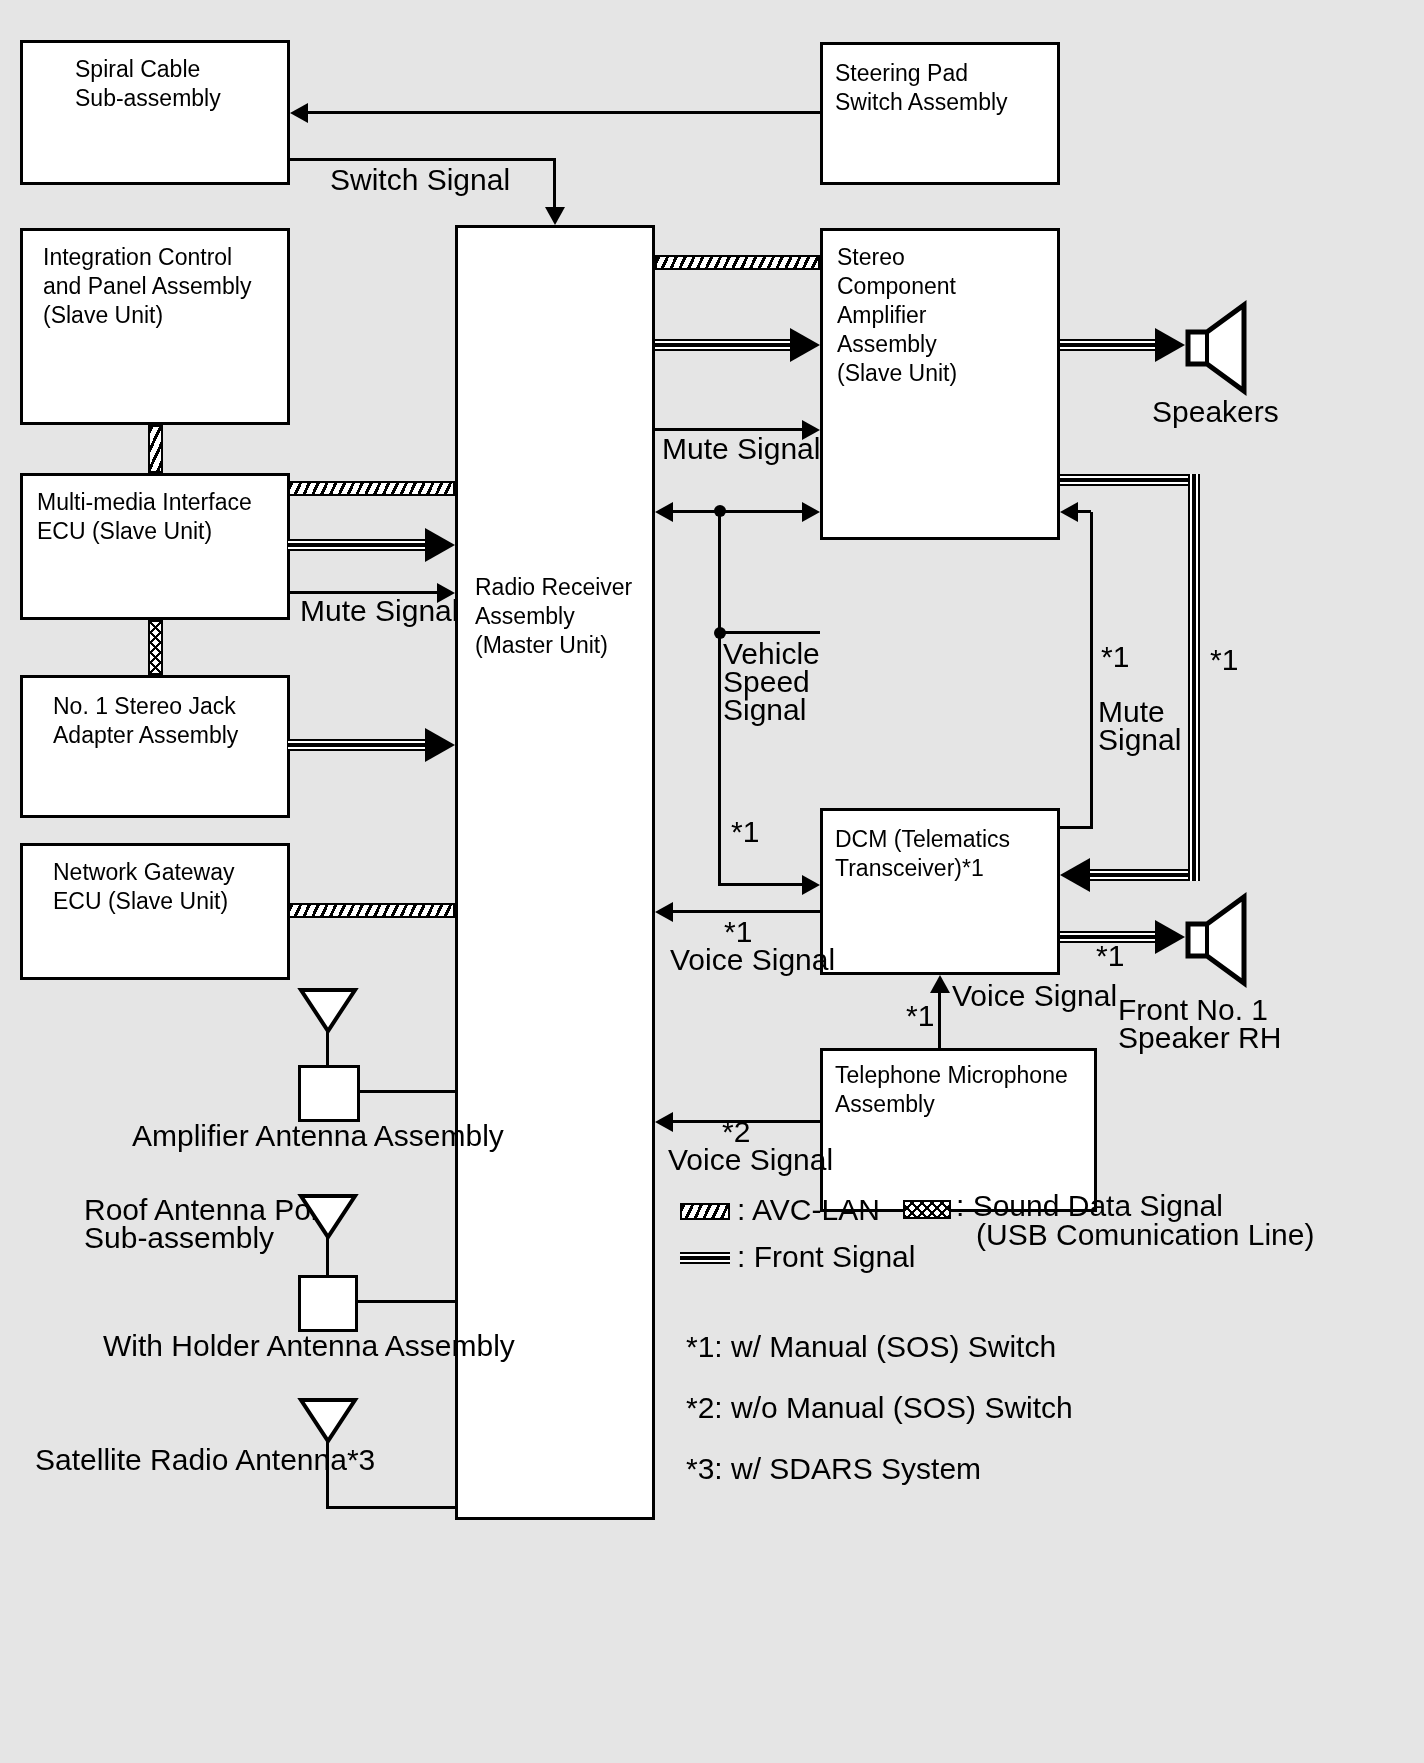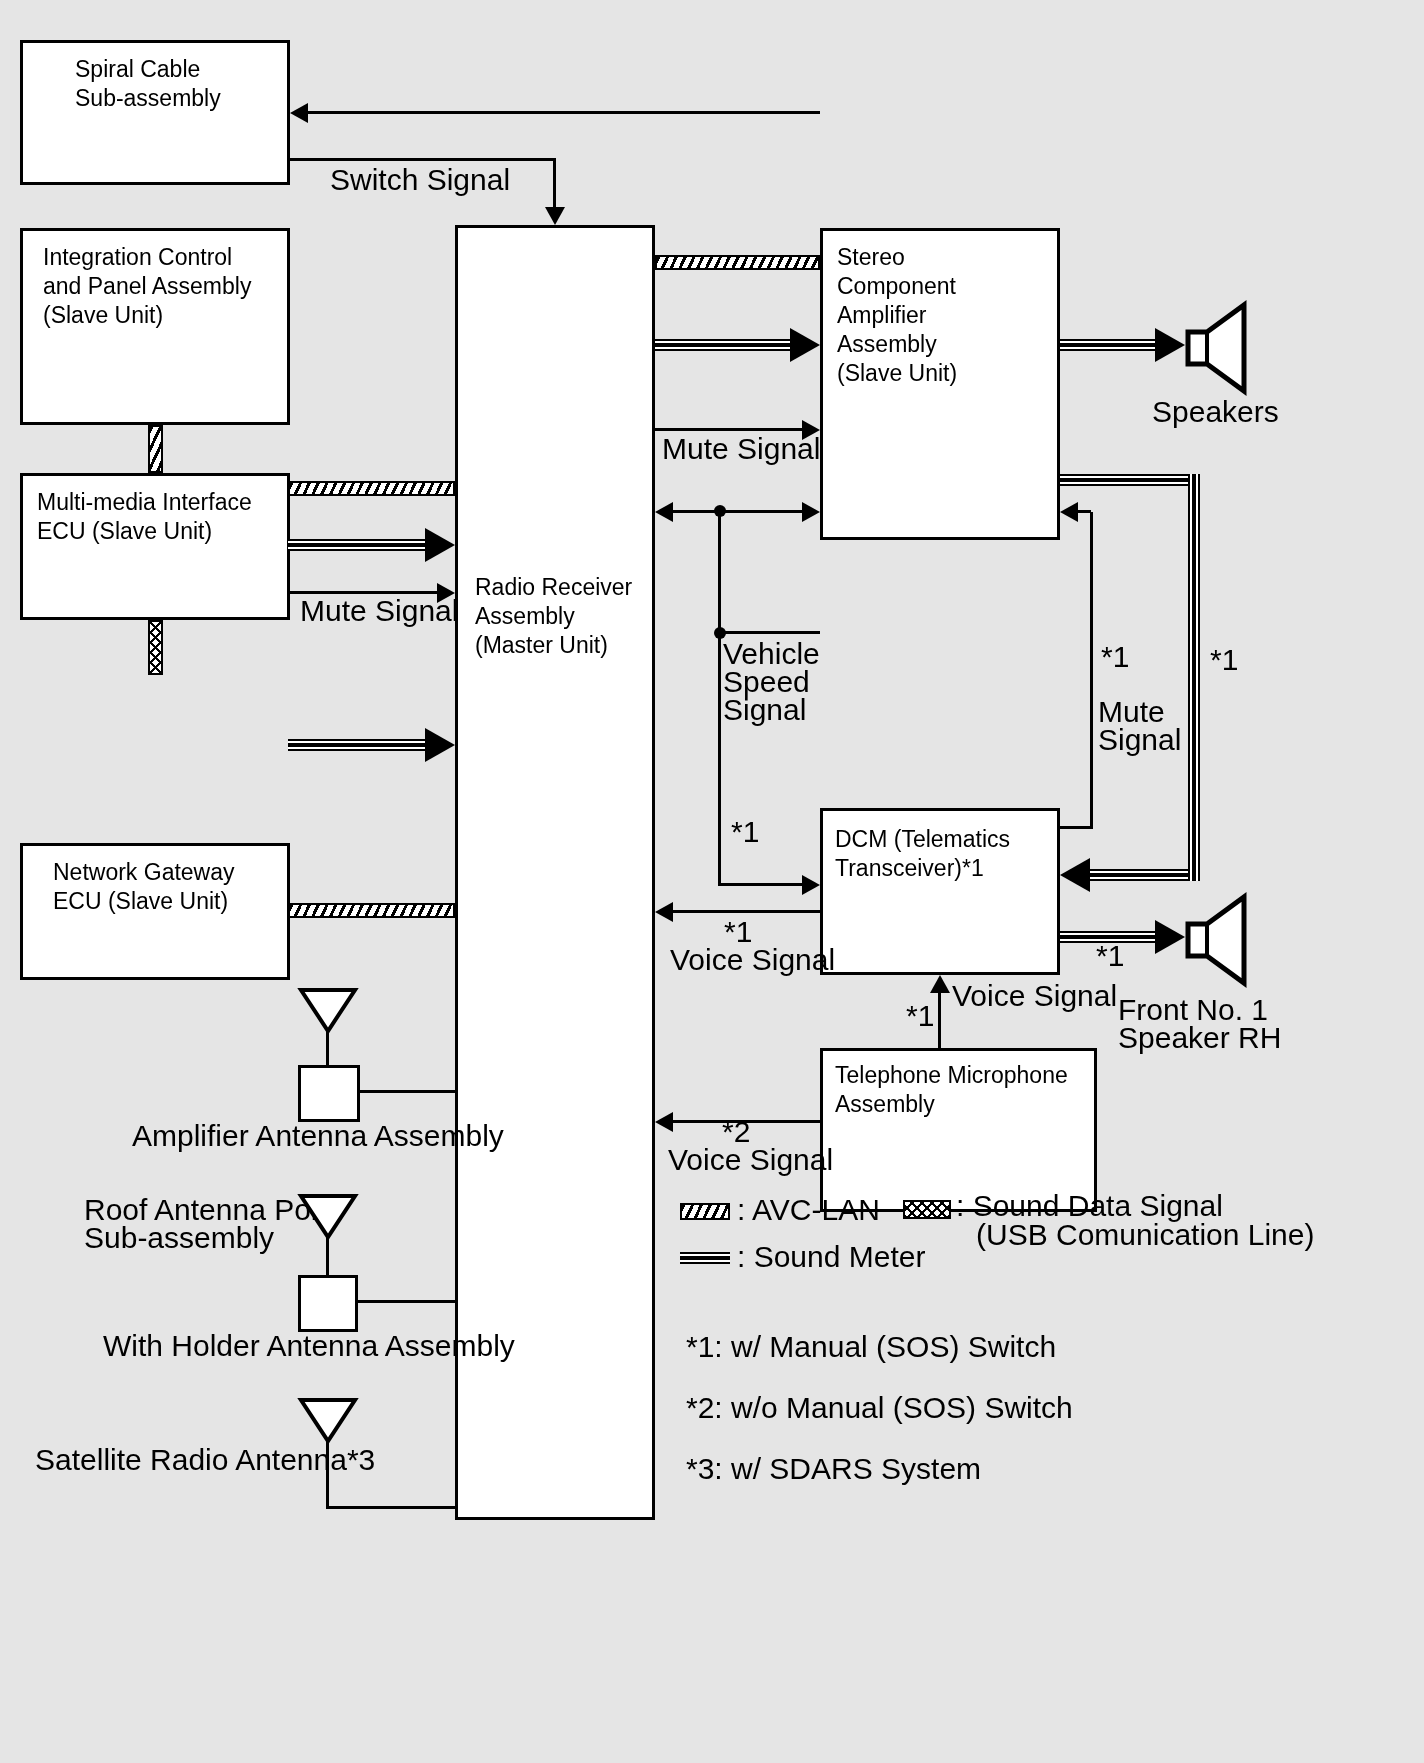--- a/index.html
+++ b/index.html
@@ -44,28 +44,32 @@
   .icon { position:absolute; }
 </style>
 </head>
 <body>
 
 <div class="canvas">
 
   <div class="box" style="left:20px;top:40px;width:270px;height:145px;padding:12px 8px 0 52px;">Spiral Cable
 Sub-assembly</div>
 
+  <div class="box" style="left:820px;top:42px;width:240px;height:143px;padding:14px 8px 0 12px;">Steering Pad
+Switch Assembly</div>
 
   <div class="box" style="left:20px;top:228px;width:270px;height:197px;padding:12px 8px 0 20px;">Integration Control
 and Panel Assembly
 (Slave Unit)</div>
 
   <div class="box" style="left:20px;top:473px;width:270px;height:147px;padding:12px 8px 0 14px;">Multi-media Interface
 ECU (Slave Unit)</div>
 
+  <div class="box" style="left:20px;top:675px;width:270px;height:143px;padding:14px 8px 0 30px;">No. 1 Stereo Jack
+Adapter Assembly</div>
 
   <div class="box" style="left:20px;top:843px;width:270px;height:137px;padding:12px 8px 0 30px;">Network Gateway
 ECU (Slave Unit)</div>
 
   <div class="box" style="left:455px;top:225px;width:200px;height:1295px;">
     <span class="inner-lbl" style="left:17px;top:345px;">Radio Receiver
 Assembly
 (Master Unit)</span>
   </div>
 
@@ -208,19 +212,19 @@
   <div class="hline" style="left:326px;top:1506px;width:129px;"></div>
 
   <div class="hatch" style="left:680px;top:1203px;width:50px;height:17px;"></div>
   <div class="lbl" style="left:737px;top:1196px;">: AVC-LAN</div>
 
   <div class="xhatch" style="left:903px;top:1200px;width:48px;height:19px;"></div>
   <div class="lbl" style="left:956px;top:1192px;">: Sound Data Signal</div>
   <div class="lbl" style="left:976px;top:1221px;">(USB Comunication Line)</div>
 
   <div class="sound-h" style="left:680px;top:1252px;width:50px;"></div>
-  <div class="lbl" style="left:737px;top:1243px;">: Sound Meter</div>
+  <div class="lbl" style="left:737px;top:1243px;">: Front Signal</div>
 
   <div class="lbl" style="left:686px;top:1333px;">*1: w/ Manual (SOS) Switch</div>
   <div class="lbl" style="left:686px;top:1394px;">*2: w/o Manual (SOS) Switch</div>
   <div class="lbl" style="left:686px;top:1455px;">*3: w/ SDARS System</div>
 
 </div>
 
 </body></html>

